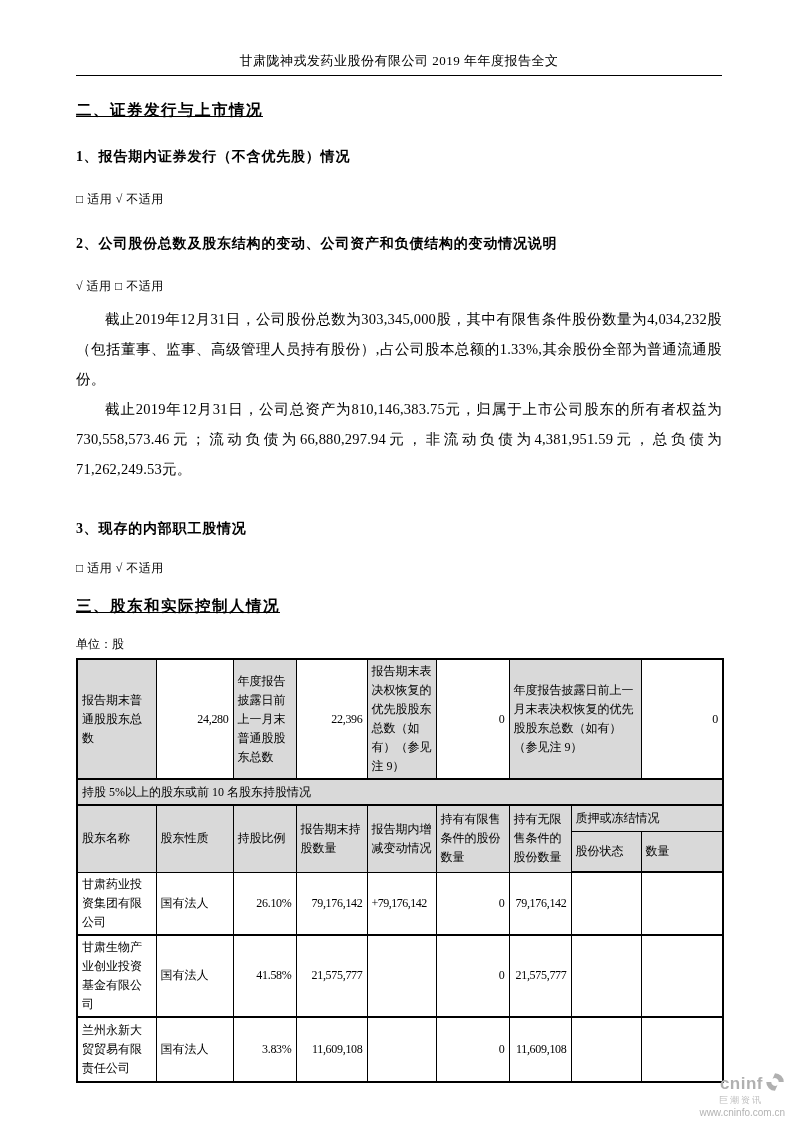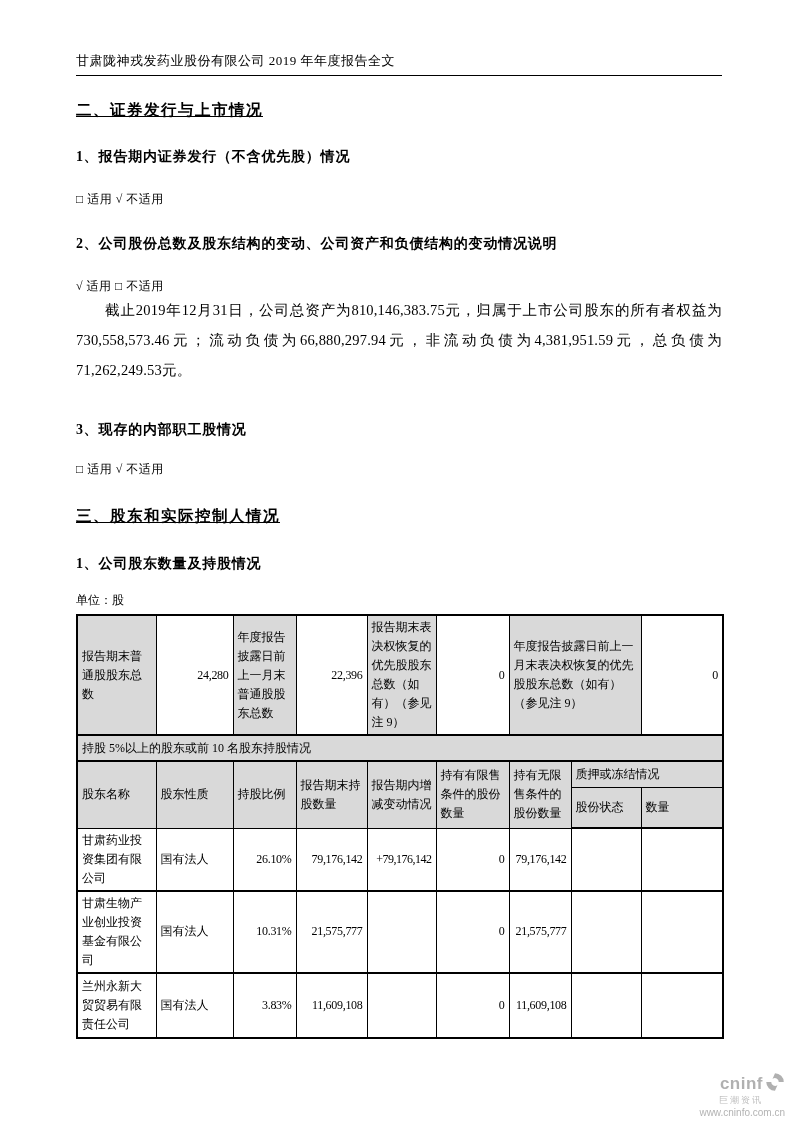--- a/index.html
+++ b/index.html
@@ -12,21 +12,21 @@
     overflow:hidden;
   }
   .page{position:relative;width:793px;height:1122px;}
   .content{margin:0 71px 0 76px;width:646px;}
 
   
   .doc-header{
     padding-top:52px;
     border-bottom:1.5px solid #000;
     padding-bottom:5px;
-    text-align:left;
+    text-align:center;
     font-size:13px;
     letter-spacing:0.5px;
   }
 
   
   .h-major{
     font-size:15.5px;font-weight:bold;letter-spacing:1.5px;
     margin:24px 0 0 0;
     text-decoration:underline;
   }
@@ -41,21 +41,21 @@
   .body-para{
     font-size:14.5px;line-height:30px;
     text-align:justify;
     text-indent:29px;
     margin:9px 0 0 0;
     letter-spacing:0.2px;
   }
   .para2{margin-top:0;}
   .gap-sub3{margin-top:36px;}
   .gap-applic3{margin-top:22px;}
-  .gap-major3{margin-top:28px;}
+  .gap-major3{margin-top:19px;}
   .gap-sub4{margin-top:28px;}
 
   .unit-label{
     font-size:12px;text-align:left;
     margin:19px 0 5px 0;
   }
 
   
   table.sh{
     border-collapse:collapse;
@@ -70,21 +70,21 @@
     vertical-align:middle;
     word-break:break-all;
     overflow:hidden;
   }
   table.sh{border:2px solid #000;}
   tr.hb td{border-bottom-width:2px;}
   td.gray{background:#d9d9d9;}
   td.center{}
   td.num{text-align:right;letter-spacing:-0.3px;}
   td.lbl{text-align:left;}
-  td.chg{text-align:right;letter-spacing:-0.5px;padding-left:2px;padding-right:1px;}
+  td.chg{text-align:left;letter-spacing:-0.5px;padding-left:2px;padding-right:1px;}
 
   tr.summary-row td{height:105px;}
   tr.span-row td{height:20px;}
   tr.head1 td{height:21px;}
   tr.head2 td{height:35px;}
   tr.drow1 td{height:46px;}
   tr.drow2 td{height:64px;margin-top:8px;}
   tr.drow3 td{height:59px;}
   .cninfo-logo{
     position:absolute;
@@ -111,28 +111,28 @@
     </div>
 
     <div class="h-major">二、证券发行与上市情况</div>
 
     <div class="h-sub">1、报告期内证券发行（不含优先股）情况</div>
     <div class="applicability">□ 适用 √ 不适用</div>
 
     <div class="h-sub">2、公司股份总数及股东结构的变动、公司资产和负债结构的变动情况说明</div>
     <div class="applicability">√ 适用 □ 不适用</div>
 
+    <p class="body-para">截止2019年12月31日，公司股份总数为303,345,000股，其中有限售条件股份数量为4,034,232股（包括董事、监事、高级管理人员持有股份）,占公司股本总额的1.33%,其余股份全部为普通流通股份。</p>
     <p class="body-para para2">截止2019年12月31日，公司总资产为810,146,383.75元，归属于上市公司股东的所有者权益为730,558,573.46元；流动负债为66,880,297.94元，非流动负债为4,381,951.59元，总负债为71,262,249.53元。</p>
 
     <div class="h-sub gap-sub3">3、现存的内部职工股情况</div>
     <div class="applicability gap-applic3">□ 适用 √ 不适用</div>
 
     <div class="h-major gap-major3">三、股东和实际控制人情况</div>
 
-    <div class="h-sub gap-sub4">1、公司股东数量及持股情况</div>
 
     <div class="unit-label">单位：股</div>
 
     <table class="sh">
       <colgroup>
         <col style="width:79px">
           <col style="width:77px">
           <col style="width:63px">
         <col style="width:71px">
           <col style="width:69px">
@@ -177,21 +177,21 @@
         <td class="num">79,176,142</td>
         <td class="chg">+79,176,142</td>
         <td class="num">0</td>
         <td class="num">79,176,142</td>
         <td></td>
         <td></td>
       </tr>
       <tr class="drow2 hb">
         <td class="lbl">甘肃生物产业创业投资基金有限公司</td>
         <td class="lbl">国有法人</td>
-        <td class="num">10.31%</td>
+        <td class="num">41.58%</td>
         <td class="num">21,575,777</td>
         <td class="chg"></td>
         <td class="num">0</td>
         <td class="num">21,575,777</td>
         <td></td>
         <td></td>
       </tr>
       <tr class="drow3 hb">
         <td class="lbl">兰州永新大贸贸易有限责任公司</td>
         <td class="lbl">国有法人</td>

